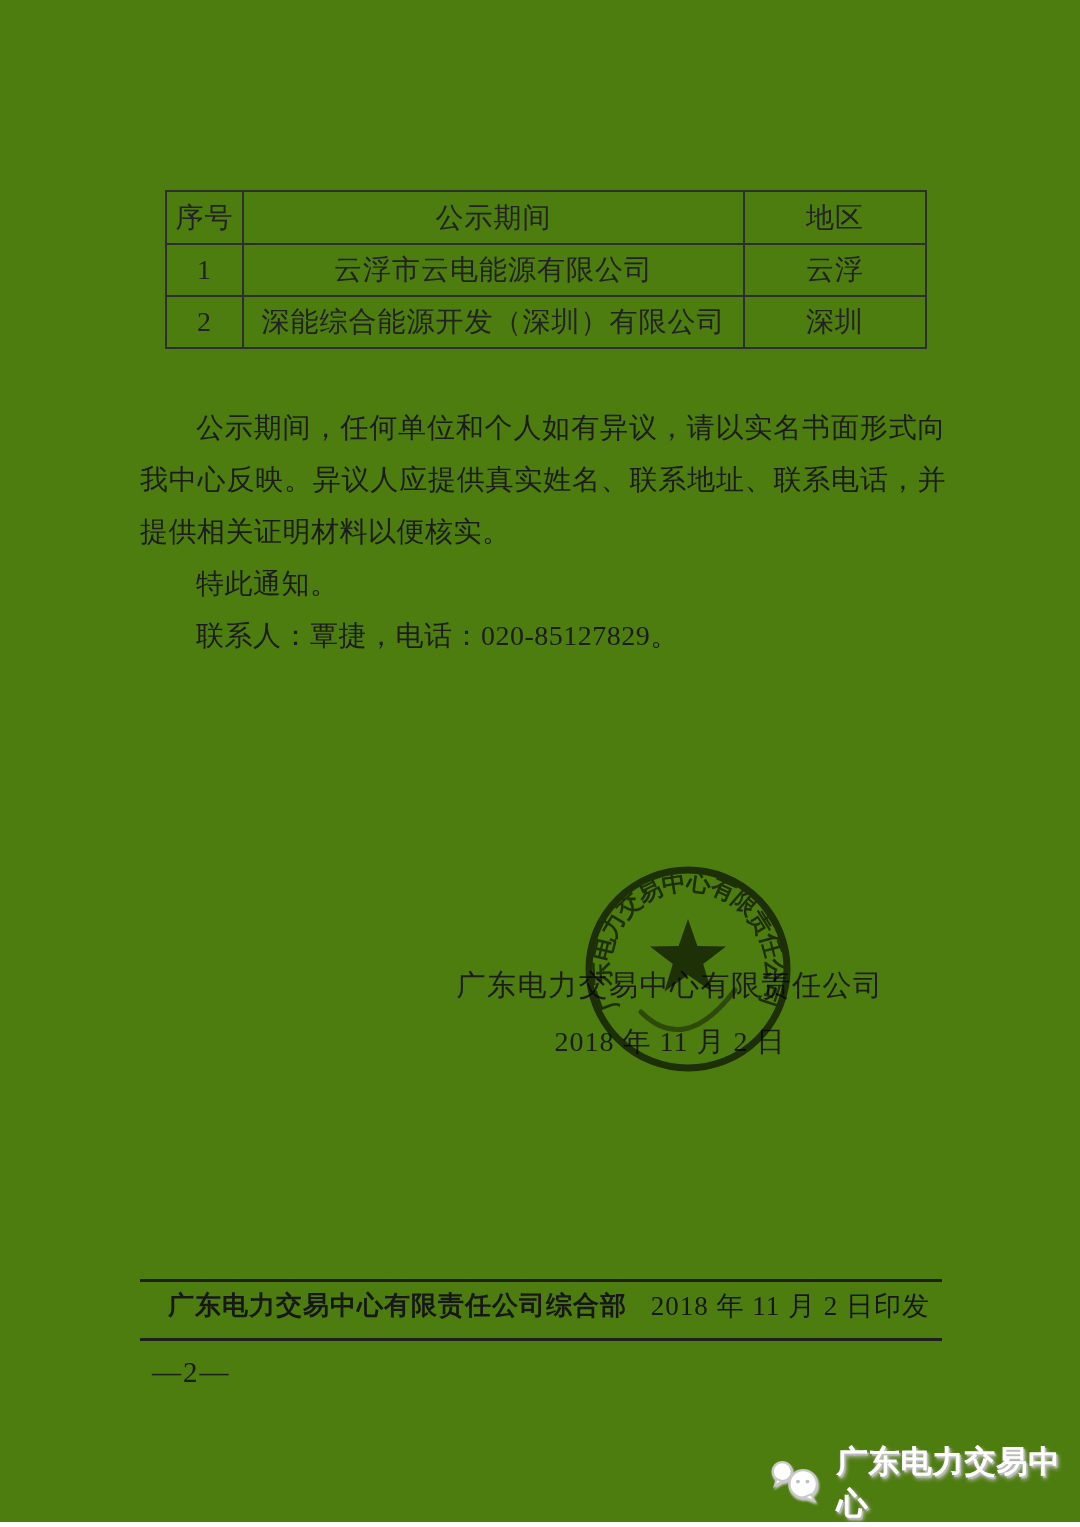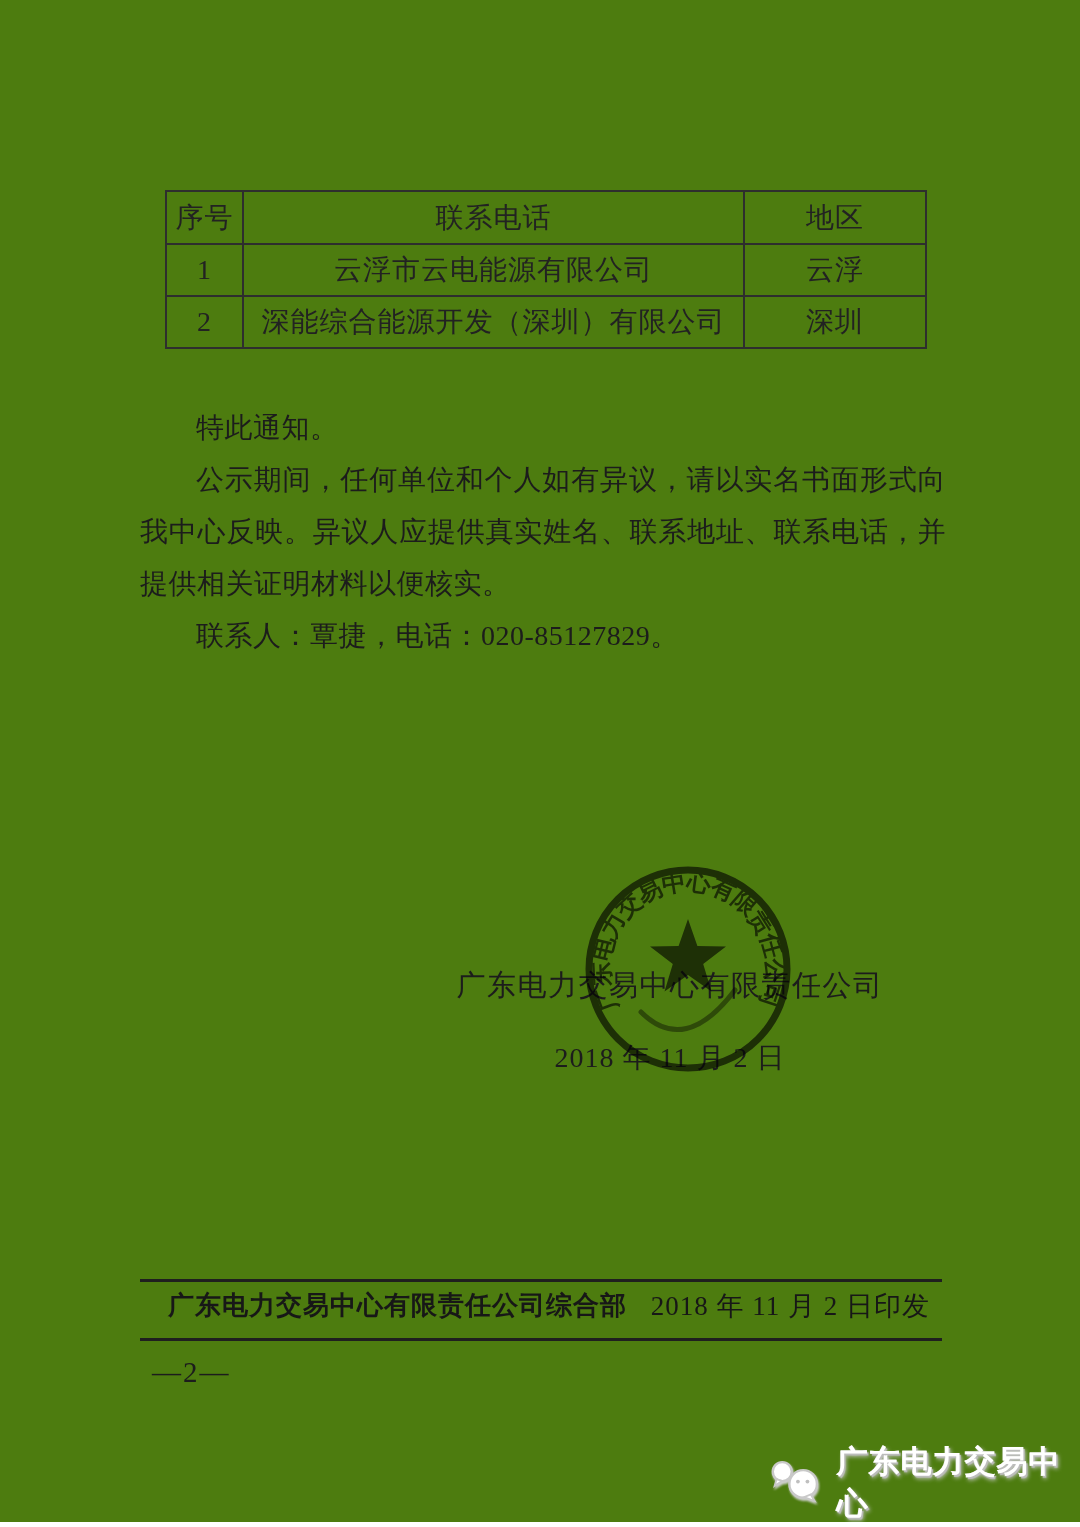--- a/index.html
+++ b/index.html
@@ -33,21 +33,21 @@
     text-align:justify;
   }
   .body-text p{margin:0;text-indent:2em;}
 
   
   .signature{
     position:absolute;left:400px;top:960px;width:540px;
     text-align:center;
   }
   .sig-company{font-size:29px;line-height:50px;letter-spacing:1.5px;}
-  .sig-date{font-size:28px;line-height:48px;margin-top:24px;letter-spacing:1px;}
+  .sig-date{font-size:28px;line-height:48px;margin-top:8px;letter-spacing:1px;}
 
   
   .seal{
     position:absolute;left:583px;top:864px;width:210px;height:210px;
     opacity:.82;mix-blend-mode:multiply;
   }
   .seal-ring{fill:none;stroke:#3d3d3d;stroke-width:7;}
   .seal-text{font-size:24px;font-weight:700;fill:#3d3d3d;letter-spacing:1px;}
   .seal-star{fill:#3f3f3f;}
   .seal-mark{fill:none;stroke:#4a4a4a;stroke-width:5;stroke-linecap:round;opacity:.7;}
@@ -89,41 +89,41 @@
 
   <table class="pub-table">
     <colgroup>
       <col style="width:77px">
         <col style="width:501px">
         <col style="width:182px">
     </colgroup>
     <thead>
       <tr>
         <th>序号</th>
-        <th>联系电话</th>
+        <th>公示期间</th>
         <th>地区</th>
       </tr>
     </thead>
     <tbody>
       <tr>
         <td>1</td>
         <td>云浮市云电能源有限公司</td>
         <td>云浮</td>
       </tr>
       <tr>
         <td>2</td>
         <td>深能综合能源开发（深圳）有限公司</td>
         <td>深圳</td>
       </tr>
     </tbody>
   </table>
 
   <div class="body-text">
+    <p>公示期间，任何单位和个人如有异议，请以实名书面形式向我中心反映。异议人应提供真实姓名、联系地址、联系电话，并提供相关证明材料以便核实。</p>
     <p>特此通知。</p>
-    <p>公示期间，任何单位和个人如有异议，请以实名书面形式向我中心反映。异议人应提供真实姓名、联系地址、联系电话，并提供相关证明材料以便核实。</p>
     <p>联系人：覃捷，电话：020-85127829。</p>
   </div>
 
   <div class="signature">
     <div class="sig-company">广东电力交易中心有限责任公司</div>
     <div class="sig-date">2018 年 11 月 2 日</div>
   </div>
 
   <svg class="seal" viewBox="0 0 210 210" aria-hidden="true">
     <circle class="seal-ring" cx="105" cy="105" r="99"></circle>

